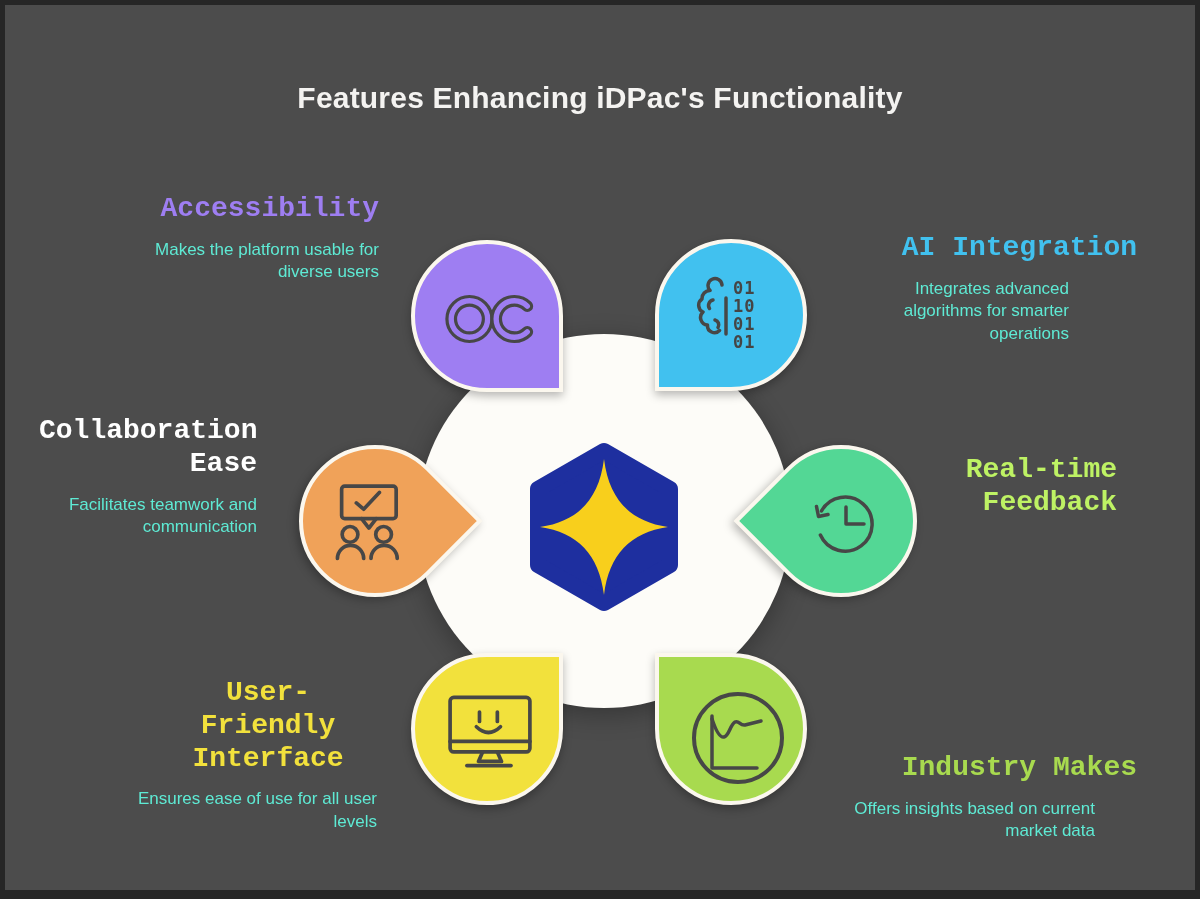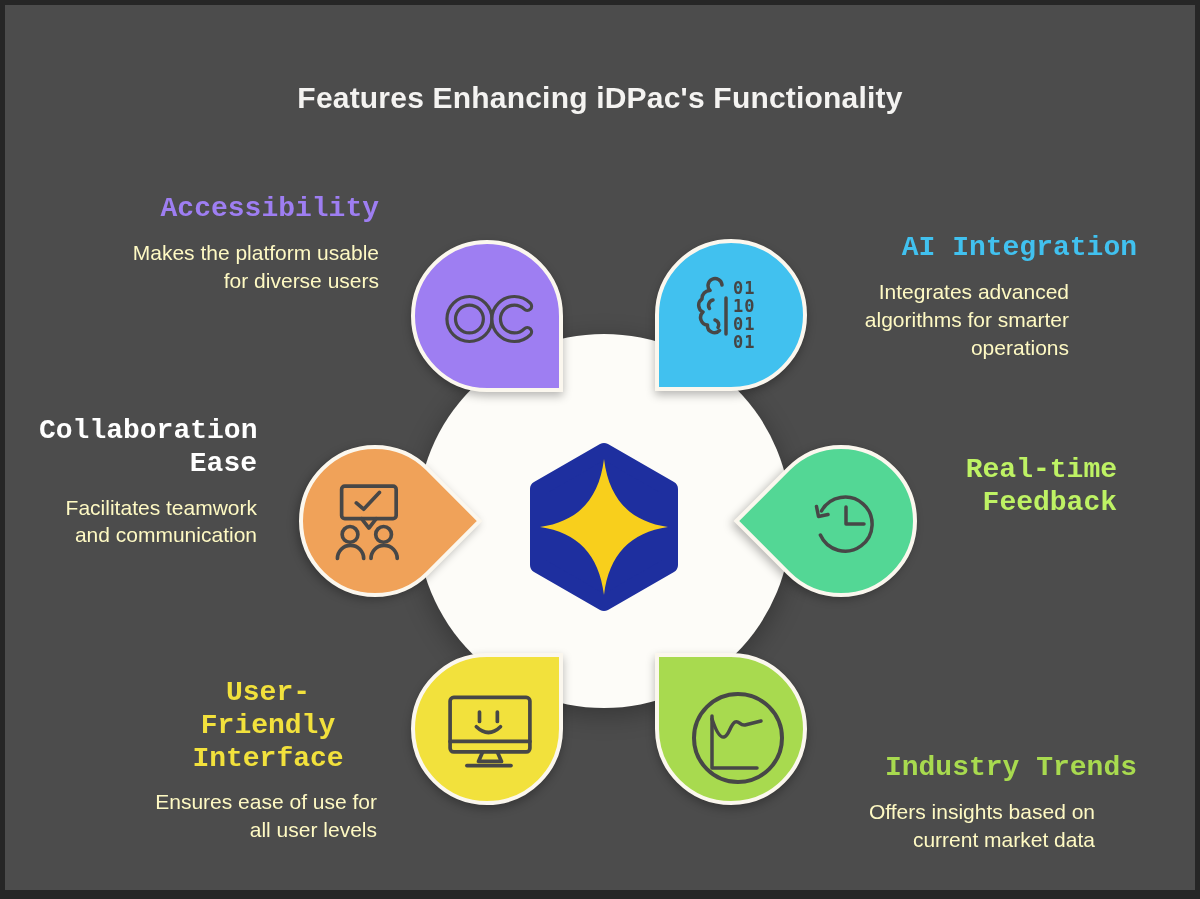--- a/index.html
+++ b/index.html
@@ -75,23 +75,23 @@
   .feature-text.align-right { text-align: right; }
   .feature-text.align-left  { text-align: right; margin-top: 39px; }
   .feature-title {
     font-size: 28px;
     font-weight: bold;
     line-height: 1.17;
     margin-bottom: 13px;
     font-family: Liberation Mono, monospace;
   }
   .feature-desc {
-    font-size: 21px;
+    font-size: 17px;
     line-height: 1.33;
-    color: #fef9c3;
+    color: #5eead4;
   }
   .align-right .feature-title, .align-right .feature-desc { margin-left: auto; }
 
   .text-accessibility { right: 816px; top: 188px; width: 330px; }
   .text-accessibility .feature-desc { max-width: 248px; }
 
   .text-ai { left: 832px; top: 188px; width: 300px; }
   .text-ai .feature-desc { max-width: 232px; }
 
   .text-collab { right: 938px; top: 410px; width: 250px; }
@@ -213,17 +213,17 @@
   <div class="feature-text align-left text-realtime">
     <div class="feature-title" style="color: #bef264;">Real-time Feedback</div>
   </div>
 
   <div class="feature-text align-right text-ui">
     <div class="feature-title" style="color: rgb(242, 225, 60); text-align: center;">User-Friendly Interface</div>
     <div class="feature-desc">Ensures ease of use for all user levels</div>
   </div>
 
   <div class="feature-text align-left text-trends">
-    <div class="feature-title" style="color: rgb(168, 218, 79);">Industry Trends</div>
+    <div class="feature-title" style="color: rgb(168, 218, 79);">Industry Makes</div>
     <div class="feature-desc">Offers insights based on current market data</div>
   </div>
 
 </div>
 
 </body></html>

